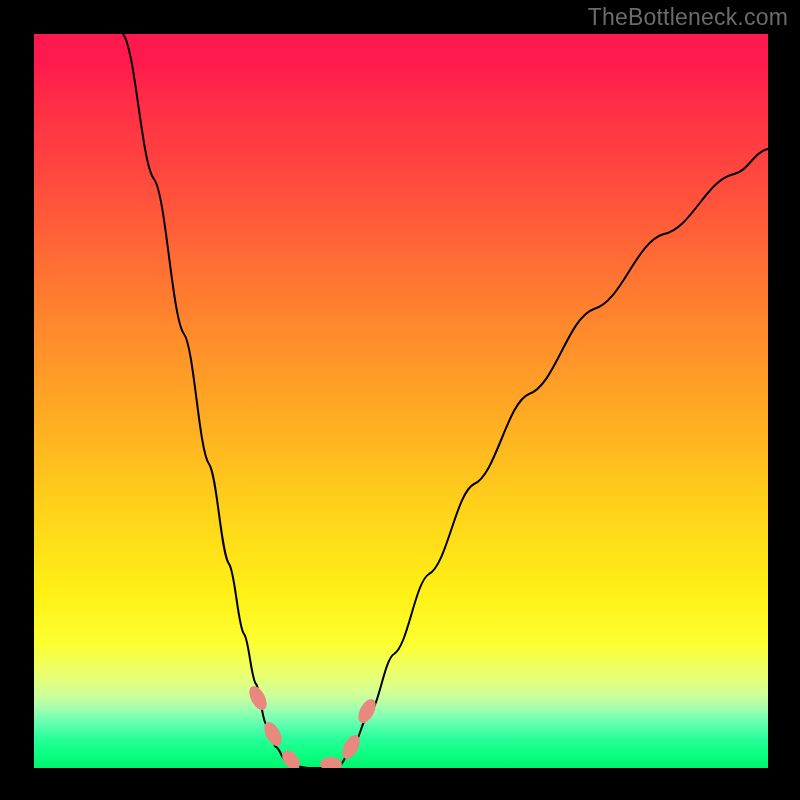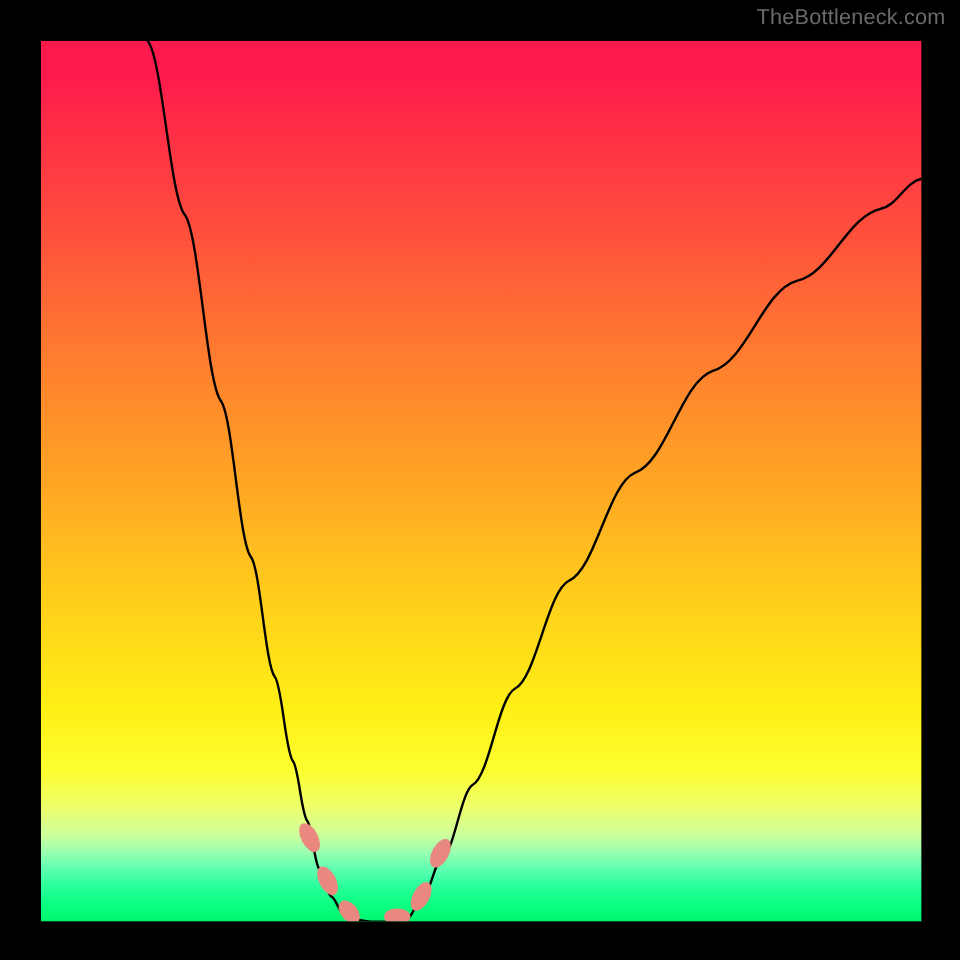--- a/index.html
+++ b/index.html
@@ -67,21 +67,21 @@
   }
   .marker {
     fill: #e8887e;
     stroke: none;
   }
   .watermark {
     position: absolute;
     top: 4px;
     right: 12px;
     font-family: Arial, Helvetica, sans-serif;
-    font-size: 18px;
+    font-size: 23px;
     color: #6b6b6b;
     letter-spacing: 0.2px;
     user-select: none;
   }
 </style>
 </head>
 <body>
 
 <div class="frame">
   <div class="plot">

